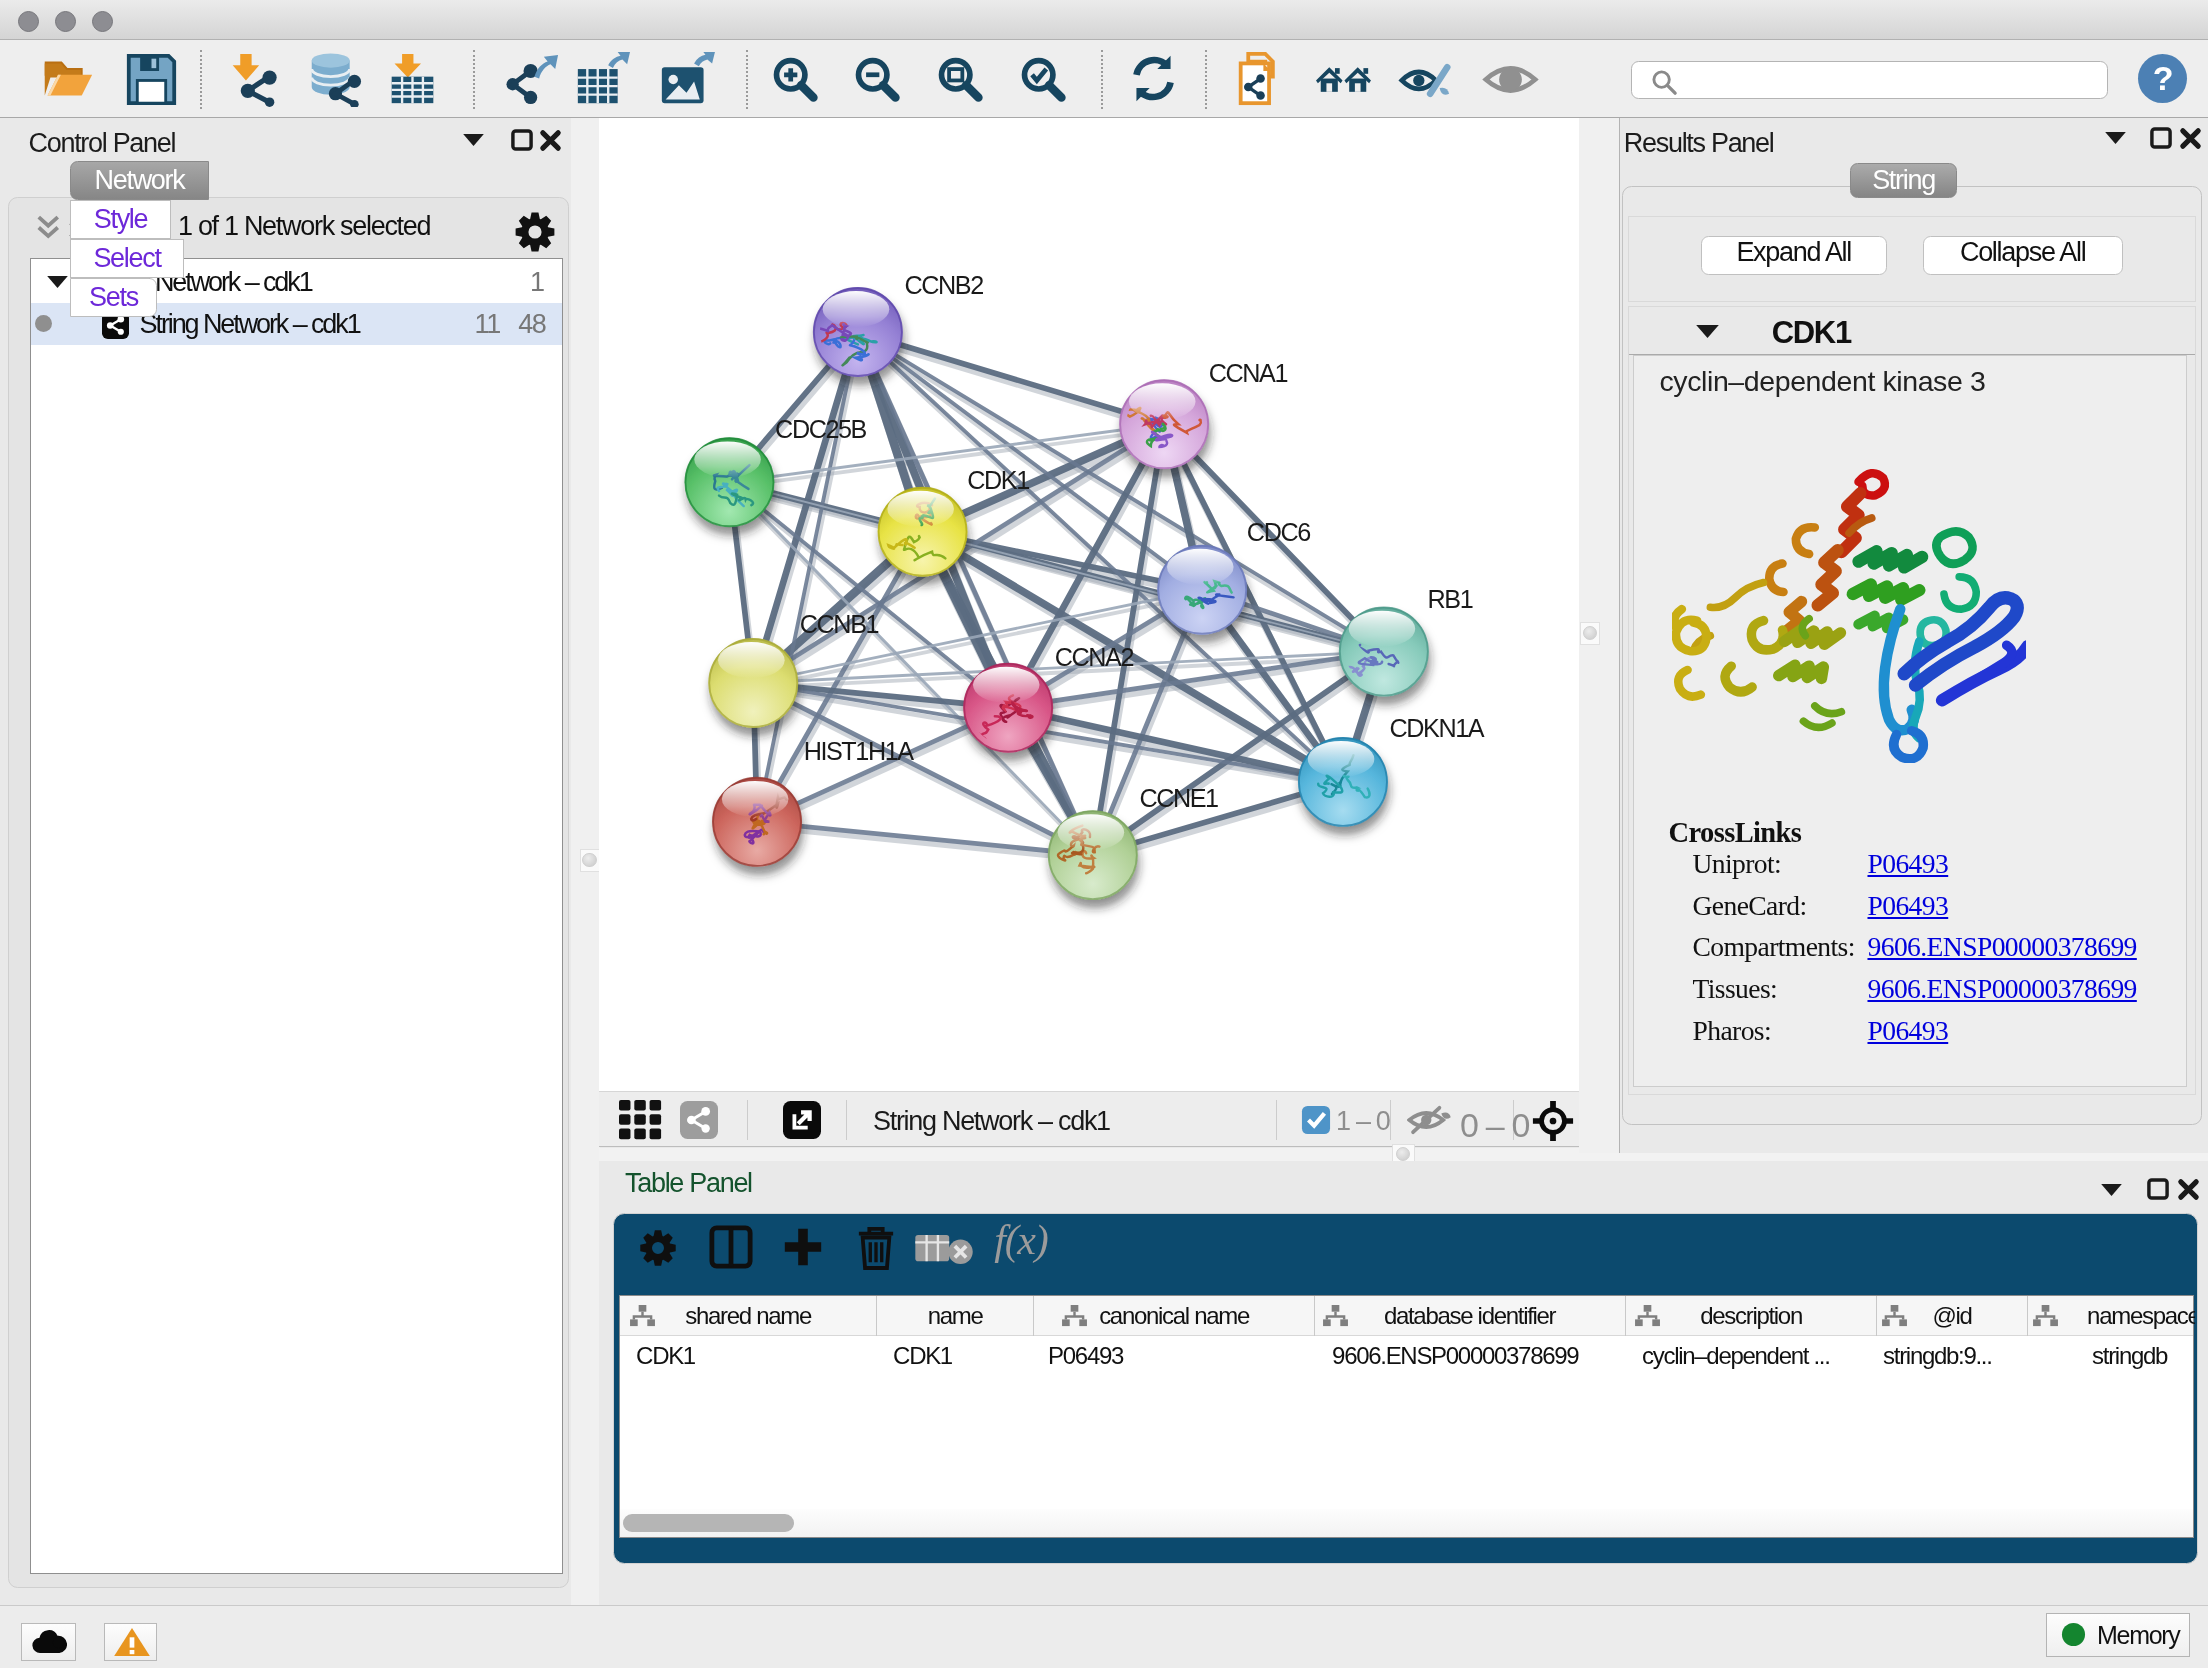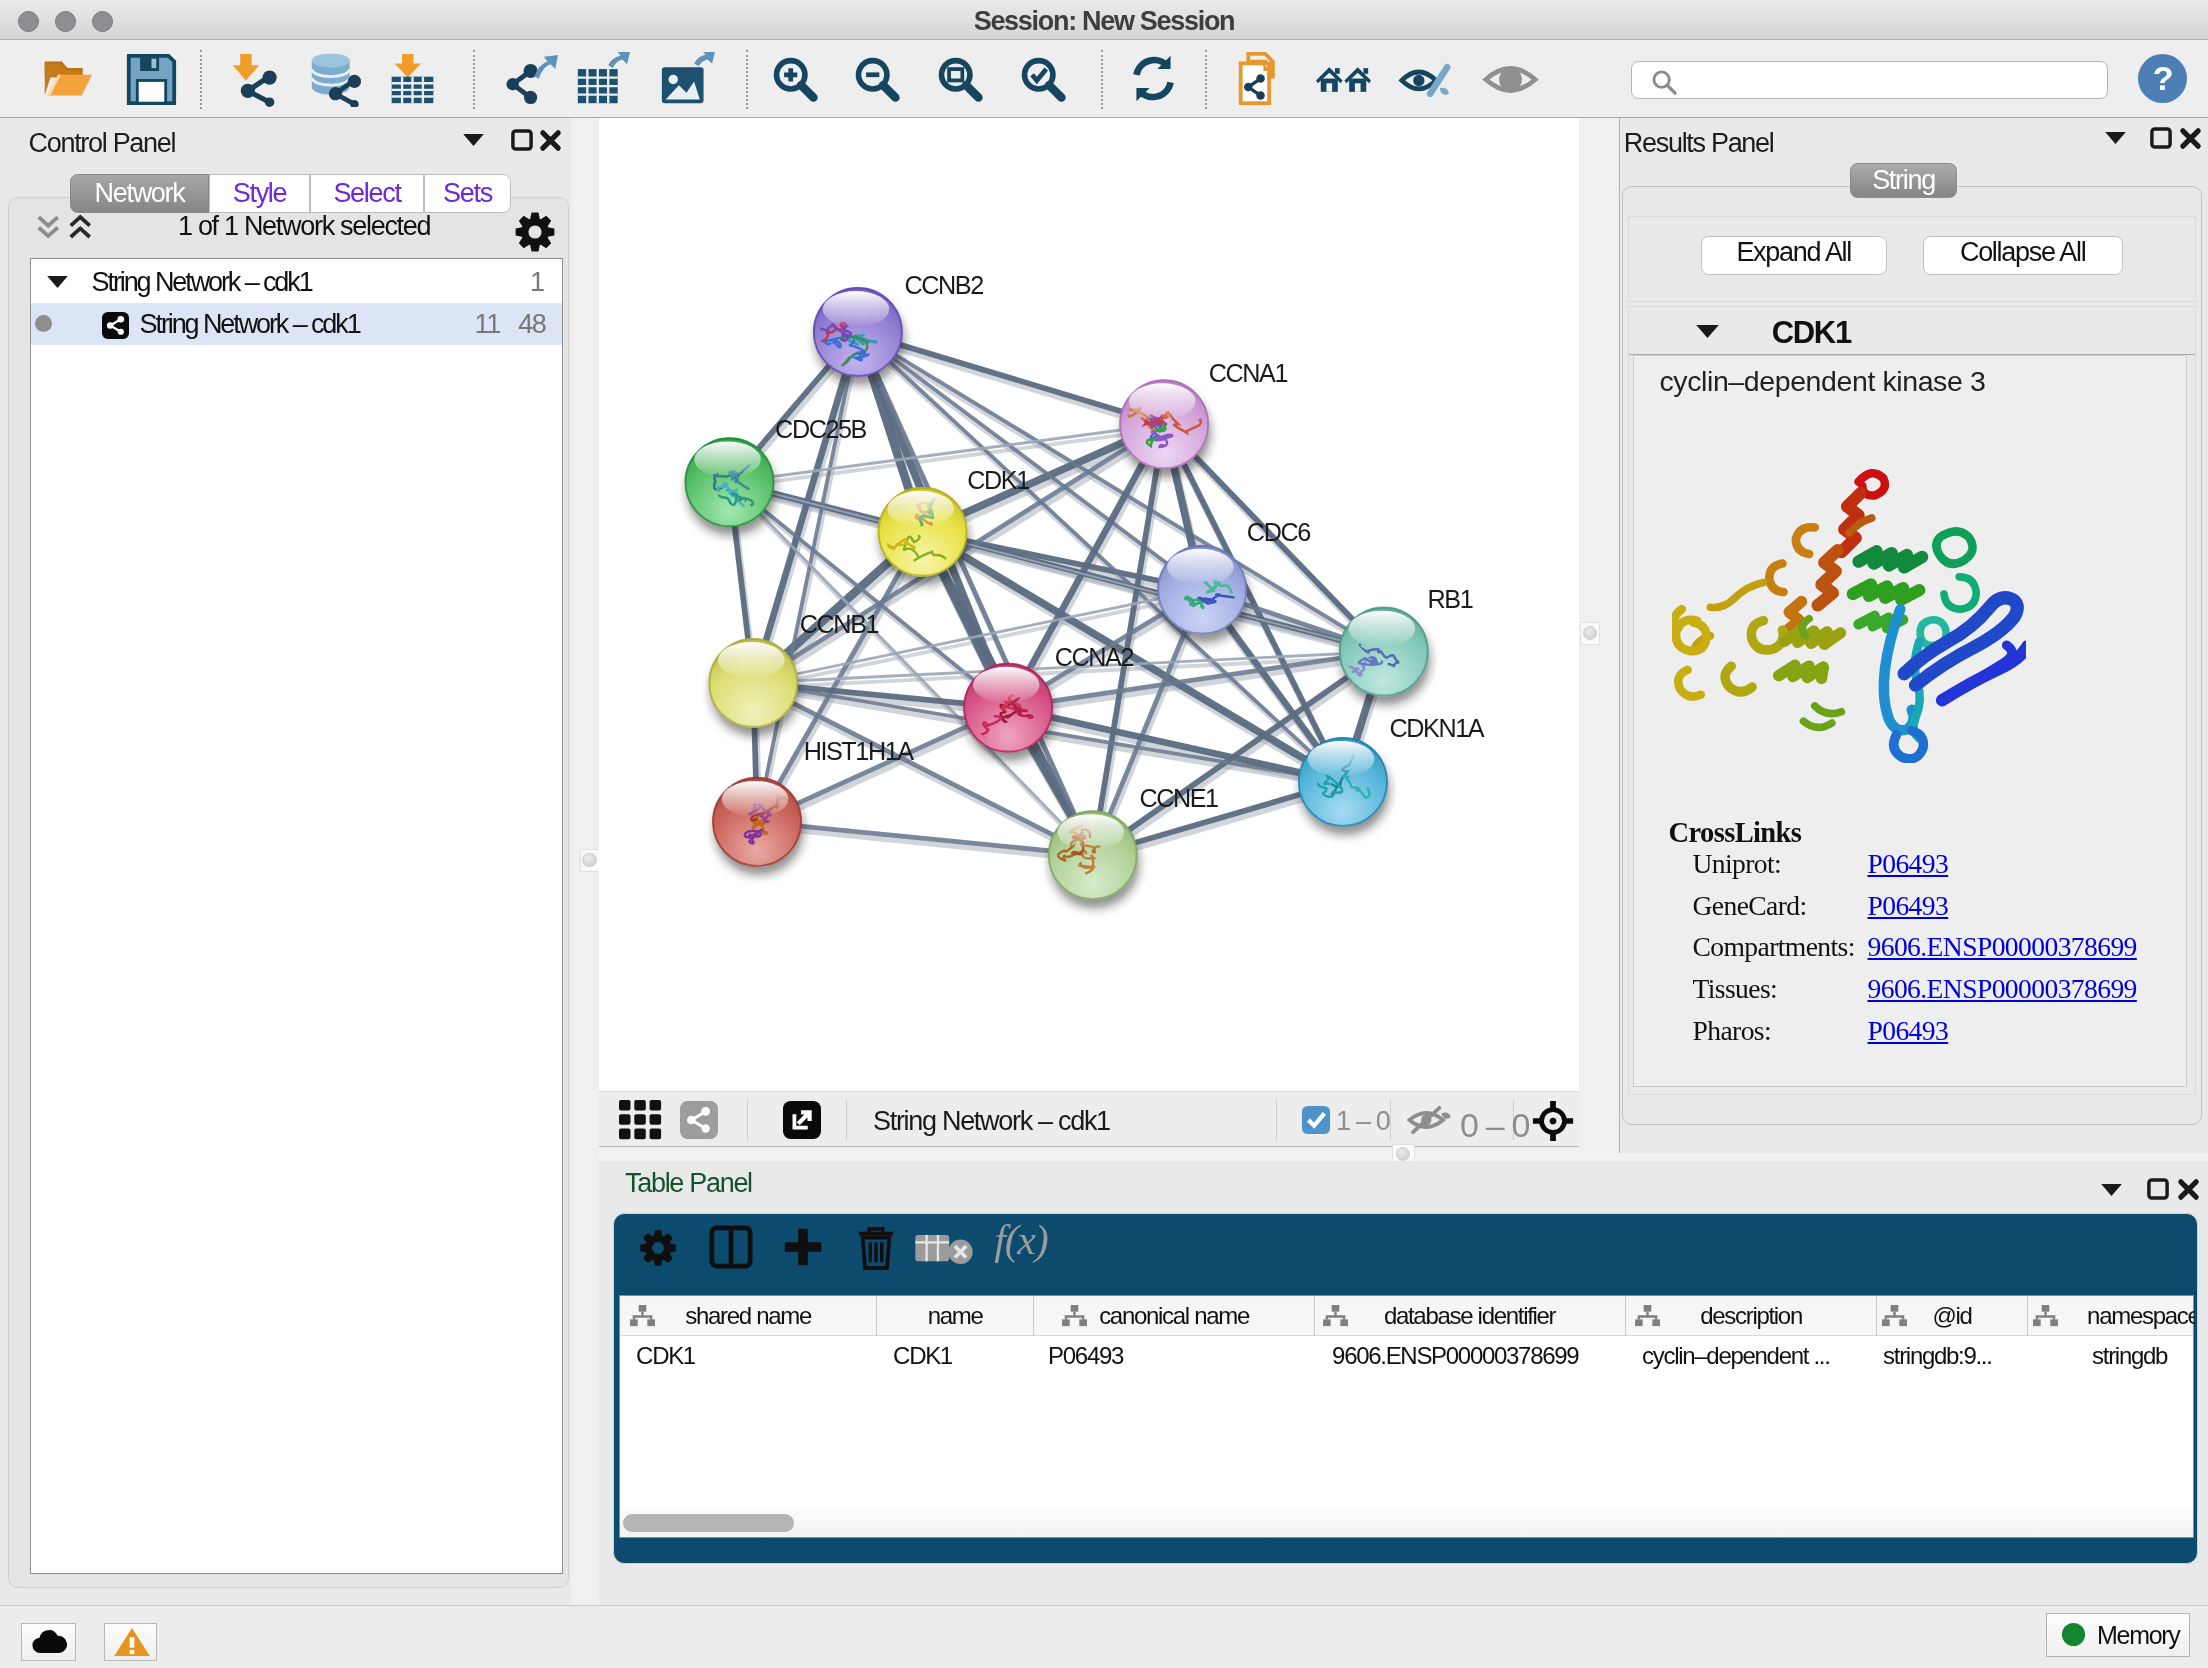--- a/index.html
+++ b/index.html
@@ -23,21 +23,21 @@
 .tbi { position:absolute; top:12.4px; }
 #searchbox { position:absolute; left:1631px; top:21px; width:477px; height:38px;
   background:#fff; border:1.9px solid #b4b4b4; border-radius:7.6px; }
 #helpbtn { position:absolute; left:2138px; top:14.3px; width:49px; height:49px;
   border-radius:50%; background:#4c80b4; color:#fff; font-size:34px; font-weight:bold;
   text-align:center; line-height:49px; }
 
 
 #cpanel { left:0; top:118px; width:571px; height:1493px; background:#e9e9e9; }
 #cp-title { position:absolute; left:28.5px; top:9.5px; font-size:27px; color:#1c1c1c; }
-#cp-tabs { position:absolute; left:70px; top:56px; height:39px; display:flex; z-index:3; }
+#cp-tabs { position:absolute; left:70px; top:43px; height:39px; display:flex; z-index:3;flex-direction:column; }
 .tab { height:39px; font-size:27px; text-align:center; line-height:37px;
   background:#fff; border:1px solid #bdbdbd; color:#6d28d9; }
 .tab.active { background:linear-gradient(#a7a7a7,#868686); color:#fff; border-color:#8a8a8a; }
 #cp-body { position:absolute; left:7.6px; top:79px; width:561px; height:1391px;
   background:#e4e4e4; border:1px solid #cfcfcf; border-radius:9.5px; }
 #cp-sub { position:absolute; left:0; top:3.8px; width:100%; height:49px; }
 #cp-sub .lbl { position:absolute; left:16px; width:100%; text-align:center; top:9.5px; font-size:27px; color:#111; }
 #cp-list { position:absolute; left:21px; top:60px; width:533px; height:1316px;
   background:#fff; border:1px solid #8f8f8f; }
 .cprow { position:absolute; left:0; width:100%; height:42px; font-size:27px; color:#111; }
@@ -105,21 +105,20 @@
   background:linear-gradient(#fdfdfd,#efefef); border:1.9px solid #b4b4b4;
   font-size:27px; color:#111; }
 </style>
 </head>
 <body>
 
 <div class="abs" id="titlebar">
   <div class="light" style="left:18px"></div>
   <div class="light" style="left:55px"></div>
   <div class="light" style="left:92px"></div>
-  <div id="wtitle">Session: New Session</div>
 </div>
 
 <div class="abs" id="toolbar">
   <div class="tbsep" style="left:200px"></div>
   <div class="tbsep" style="left:473px"></div>
   <div class="tbsep" style="left:746px"></div>
   <div class="tbsep" style="left:1101px"></div>
   <div class="tbsep" style="left:1205px"></div>
 
   <svg class="tbi" style="left:39px" width="57" height="55" viewBox="0 0 60 58">

